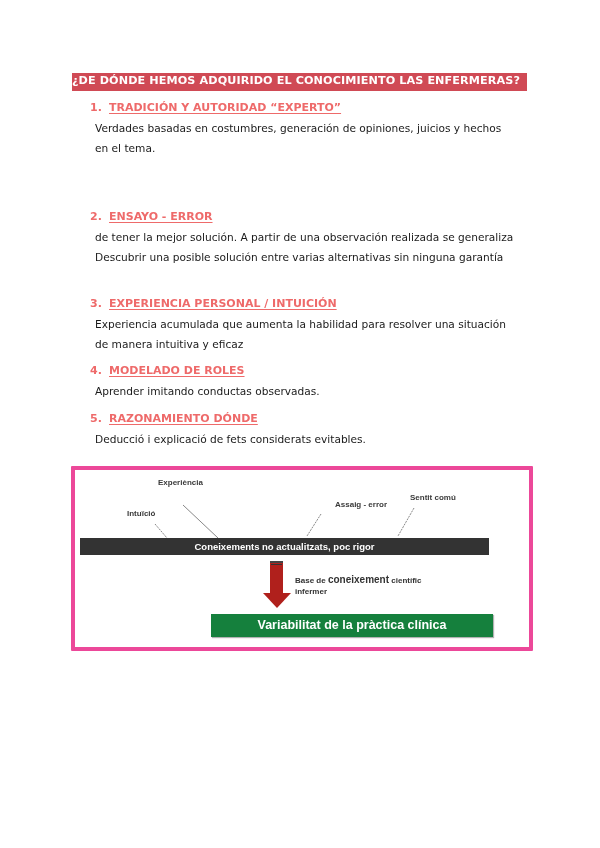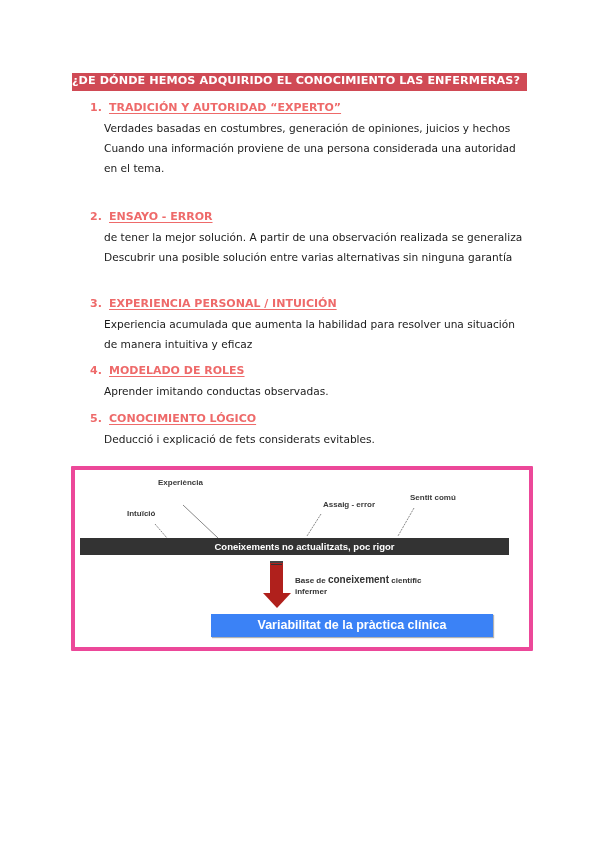--- a/index.html
+++ b/index.html
@@ -5,54 +5,53 @@
   html, body { margin: 0; padding: 0; background: #ffffff; }
   body { width: 600px; height: 848px; position: relative; overflow: hidden;
          font-family: "DejaVu Sans", sans-serif; color: #1a1a1a; }
   .title-bar { position: absolute; left: 72px; top: 73px; width: 455px; height: 18px;
     background: #d04a55; color: #fff; font-weight: bold; font-size: 11.2px;
     line-height: 16px; white-space: nowrap; letter-spacing: 0.1px; overflow: hidden; }
   .section { position: absolute; left: 90px; width: 450px; }
   .sec-head { display: flex; font-size: 11px; font-weight: bold; color: #ee6a6a; height: 16px; line-height: 16px; }
   .sec-num { width: 19px; }
   .sec-title { text-decoration: underline; text-decoration-thickness: 1px; text-underline-offset: 2px; text-align: center; }
-  .sec-body { margin-left: 14px; font-size: 10.6px; line-height: 20px; color: #1a1a1a; margin-top: 2px; }
+  .sec-body { margin-left: 5px; font-size: 10.6px; line-height: 20px; color: #1a1a1a; margin-top: 2px; }
   .sec-body p { margin: 0; }
 
   .diagram { position: absolute; left: 71px; top: 466px; width: 454px; height: 177px;
     border: 4px solid #ec4899; border-radius: 1px; }
   .dlabel { position: absolute; font-family: "Liberation Sans", sans-serif; font-size: 8px;
     font-weight: bold; color: #3a3a3a; white-space: nowrap; }
   .dark-bar { position: absolute; left: 5px; top: 68px; width: 409px; height: 17px;
     background: #333333; color: #fff; font-family: "Liberation Sans", sans-serif;
-    font-weight: bold; font-size: 9.5px; text-align: center; line-height: 17px; padding-left: 20px; }
+    font-weight: bold; font-size: 9.5px; text-align: center; line-height: 17px; }
   .arrow { position: absolute; left: 188px; top: 91px; width: 28px; height: 47px; }
   .base-text { position: absolute; left: 220px; top: 104px; width: 150px; text-align: left;
     font-family: "Liberation Sans", sans-serif; font-weight: bold; font-size: 8px; color: #333;
     line-height: 11px; }
   .base-text .big { font-size: 10px; }
   .result-box { position: absolute; left: 136px; top: 144px; width: 282px; height: 23px;
-    background: #3b82f6; color: #fff; font-family: "Liberation Sans", sans-serif;
+    background: #15803d; color: #fff; font-family: "Liberation Sans", sans-serif;
     font-weight: bold; font-size: 12.5px; text-align: center; line-height: 23px;
     box-shadow: 1px 1px 1px rgba(0,0,0,0.3); }
   .connectors { position: absolute; left: 0; top: 0; width: 454px; height: 90px; pointer-events: none; }
 </style>
 </head>
 <body>
 
 <div class="title-bar">¿DE DÓNDE HEMOS ADQUIRIDO EL CONOCIMIENTO LAS ENFERMERAS?</div>
 
 <div class="section" style="top:100px;">
   <div class="sec-head">
     <span class="sec-num">1.</span>
     <span class="sec-title">TRADICIÓN Y AUTORIDAD  “EXPERTO”</span>
   </div>
   <div class="sec-body">
     <p>Verdades basadas en costumbres, generación de opiniones, juicios y hechos</p>
-    <p>Cuando una información proviene de una persona considerada una autoridad</p>
     <p>en el tema.</p>
   </div>
 </div>
 
 <div class="section" style="top:209px;">
   <div class="sec-head">
     <span class="sec-num">2.</span>
     <span class="sec-title">ENSAYO - ERROR</span>
   </div>
   <div class="sec-body">
@@ -78,37 +77,37 @@
     <span class="sec-title">MODELADO DE ROLES</span>
   </div>
   <div class="sec-body">
     <p>Aprender imitando conductas observadas.</p>
   </div>
 </div>
 
 <div class="section" style="top:411px;">
   <div class="sec-head">
     <span class="sec-num">5.</span>
-    <span class="sec-title">CONOCIMIENTO LÓGICO</span>
+    <span class="sec-title">RAZONAMIENTO DÓNDE</span>
   </div>
   <div class="sec-body">
     <p>Deducció i explicació de fets considerats evitables.</p>
   </div>
 </div>
 
 <div class="diagram">
   <svg class="connectors" viewBox="0 0 454 90">
     <line x1="108" y1="35" x2="143" y2="68" stroke="#555" stroke-width="0.7"></line>
     <line x1="80" y1="54" x2="92" y2="68" stroke="#555" stroke-width="0.7" stroke-dasharray="2,1"></line>
     <line x1="246" y1="44" x2="232" y2="66" stroke="#555" stroke-width="0.7" stroke-dasharray="2,1"></line>
     <line x1="339" y1="38" x2="323" y2="66" stroke="#555" stroke-width="0.7" stroke-dasharray="2,1"></line>
   </svg>
   <div class="dlabel" style="left:83px; top:8px;">Experiència</div>
   <div class="dlabel" style="left:52px; top:39px;">Intuïció</div>
-  <div class="dlabel" style="left:248px; top:30px;">Assaig - error</div>
+  <div class="dlabel" style="left:260px; top:30px;">Assaig - error</div>
   <div class="dlabel" style="left:335px; top:23px;">Sentit comú</div>
 
   <div class="dark-bar">Coneixements no actualitzats, poc rigor</div>
 
   <svg class="arrow" viewBox="0 0 28 47">
     <rect x="7" y="0" width="13" height="32" fill="#b0201c"></rect>
     <rect x="7" y="0" width="13" height="2" fill="#444"></rect>
     <rect x="8" y="3" width="11" height="1" fill="#333"></rect>
     <polygon points="0,32 28,32 14,47" fill="#b0201c"></polygon>
   </svg>

